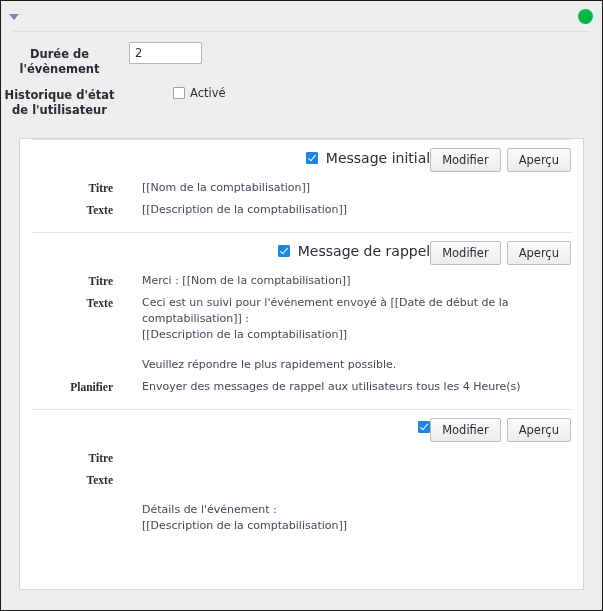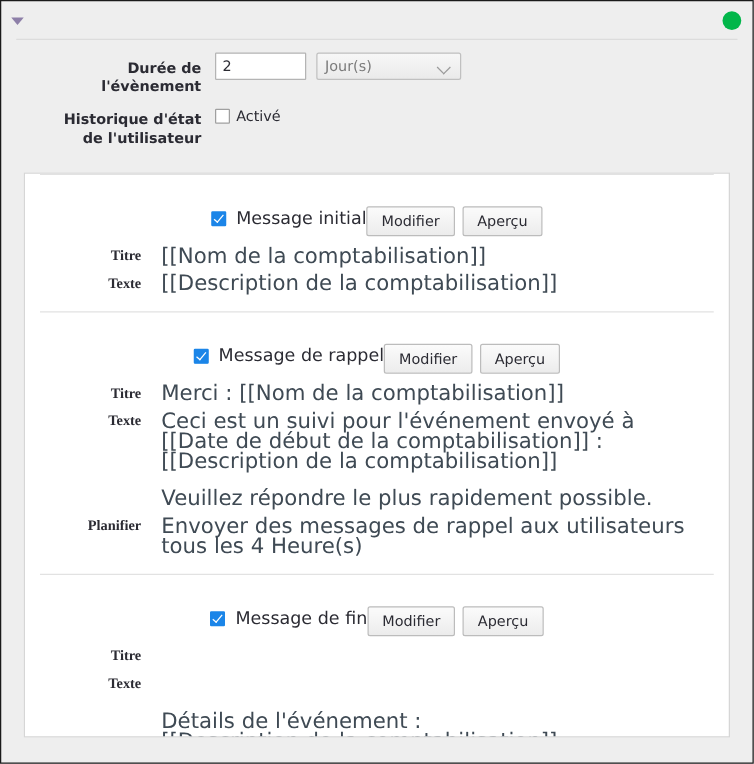--- a/index.html
+++ b/index.html
@@ -67,27 +67,26 @@
     padding: 10px 0 6px 0;
   }
   .form-row {
     display: flex;
     align-items: flex-start;
     margin-bottom: 6px;
   }
   .form-label {
     width: 117px;
     min-width: 117px;
-    text-align: right;
+    text-align: center;
     font-size: 11.5px;
     font-weight: bold;
     color: #2b2b33;
     padding-top: 5px;
     line-height: 15px;
-    padding-left: 43px;
   }
   .form-field {
     margin-left: 11px;
     display: flex;
     align-items: center;
   }
   #duration-input {
     width: 73px;
     height: 22px;
     box-sizing: border-box;
@@ -121,21 +120,21 @@
   .chevron {
     position: absolute;
     right: 9px;
     top: 7px;
     width: 7px;
     height: 7px;
     border-right: 1.4px solid #9b9b9b;
     border-bottom: 1.4px solid #9b9b9b;
     transform: rotate(45deg);
   }
-  .cb-row { display: flex; align-items: center; padding-top: 3px; }
+  .cb-row { display: flex; align-items: center; padding-top: 3px; margin-left: 44px; }
   .cb-plain {
     width: 12px; height: 12px;
     box-sizing: border-box;
     border: 1px solid #a0a0a0;
     background: #ffffff;
     border-radius: 1px;
     cursor: pointer;
   }
   .cb-plain-label {
     margin-left: 5px;
@@ -154,22 +153,22 @@
   }
   .section { padding: 0 12px; }
   .section-rule {
     height: 1px;
     background: #e2e2e2;
     margin: 0 12px;
   }
   .section-head {
     display: flex;
     align-items: flex-start;
-    justify-content: center;
-    padding-top: 28px;
+    justify-content: flex-end;
+    padding-top: 11px;
   }
   .section-head-left {
     display: flex;
     align-items: center;
   }
   .cb-checked {
     width: 12px; height: 12px;
     box-sizing: border-box;
     background: #1b85e8;
     border: 1px solid #1b85e8;
@@ -221,22 +220,22 @@
     width: 65px;
     min-width: 65px;
     text-align: right;
     font-size: 11.5px;
     font-weight: bold;
     color: #2b2b33;
     line-height: 16px;
     font-family: Liberation Serif, serif;
   }
   .kv-val {
-    margin-left: 16px;
-    font-size: 17px;
+    margin-left: 29px;
+    font-size: 11px;
     color: #3f4a54;
     line-height: 16px;
     white-space: pre-line;
     max-width: 430px;
   }
   .kv-val.narrow { max-width: 400px; }
   .kv-spacer { height: 8px; }
 </style>
 </head>
 <body>
@@ -248,24 +247,20 @@
     <div id="status-dot"></div>
   </div>
   <div id="header-rule"></div>
 
   <div id="topform">
 
     <div class="form-row">
       <div class="form-label">Durée de l'évènement</div>
       <div class="form-field">
         <input id="duration-input" type="text" value="2" style="">
-        <div id="duration-unit-select">
-          <span id="duration-unit-value">Jour(s)</span>
-          <span class="chevron"></span>
-        </div>
       </div>
     </div>
 
     <div class="form-row">
       <div class="form-label">Historique d'état de l'utilisateur</div>
       <div class="form-field">
         <div class="cb-row">
           <span class="cb-plain"></span>
           <span class="cb-plain-label">Activé</span>
         </div>
@@ -334,21 +329,20 @@
         </div>
       </div>
       <div class="kv-spacer"></div>
     </div>
 
     <div class="section-rule"></div>
     <div class="section">
       <div class="section-head">
         <div class="section-head-left">
           <span class="cb-checked"></span>
-          <span class="section-title">Message de fin</span>
         </div>
         <div class="btn-group">
           <button class="btn">Modifier</button>
           <button class="btn">Aperçu</button>
         </div>
       </div>
       <div class="kv-table">
         <div class="kv-row">
           <div class="kv-key">Titre</div>
         </div>

